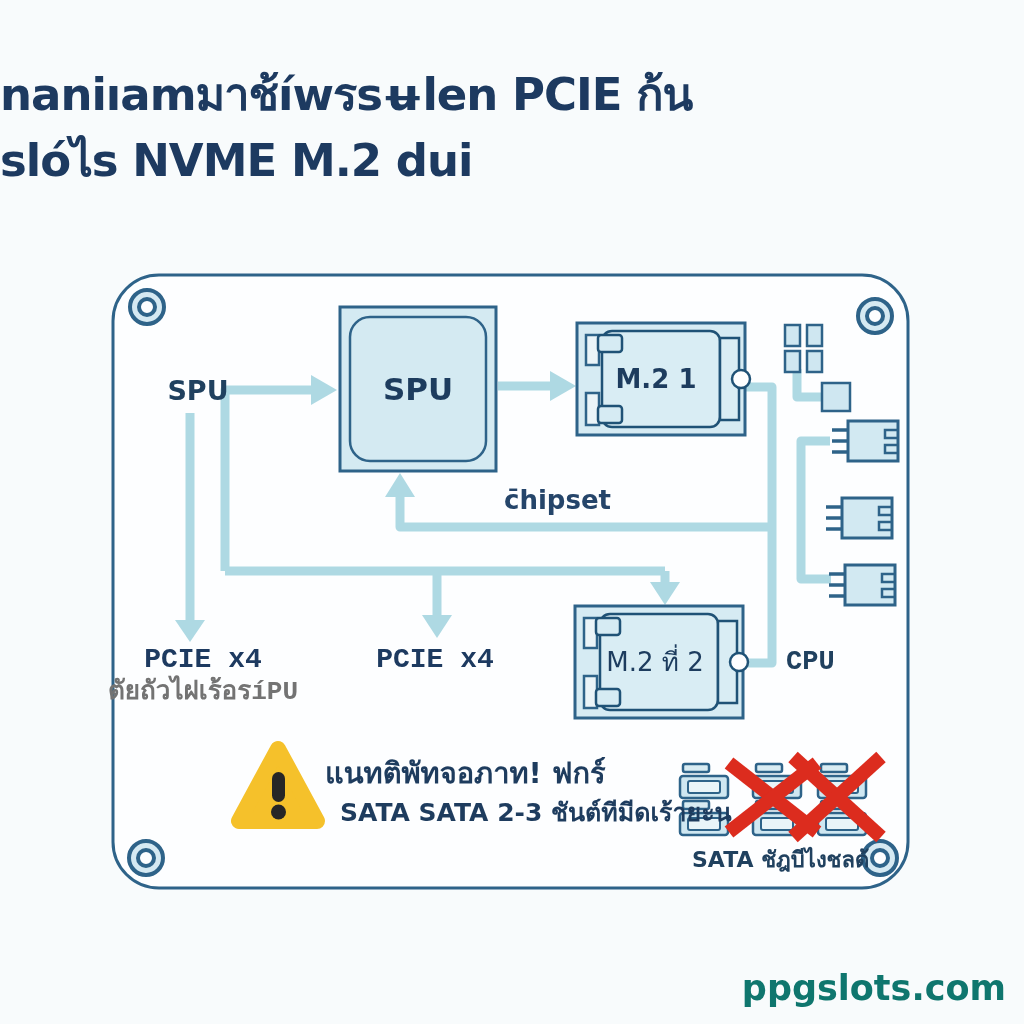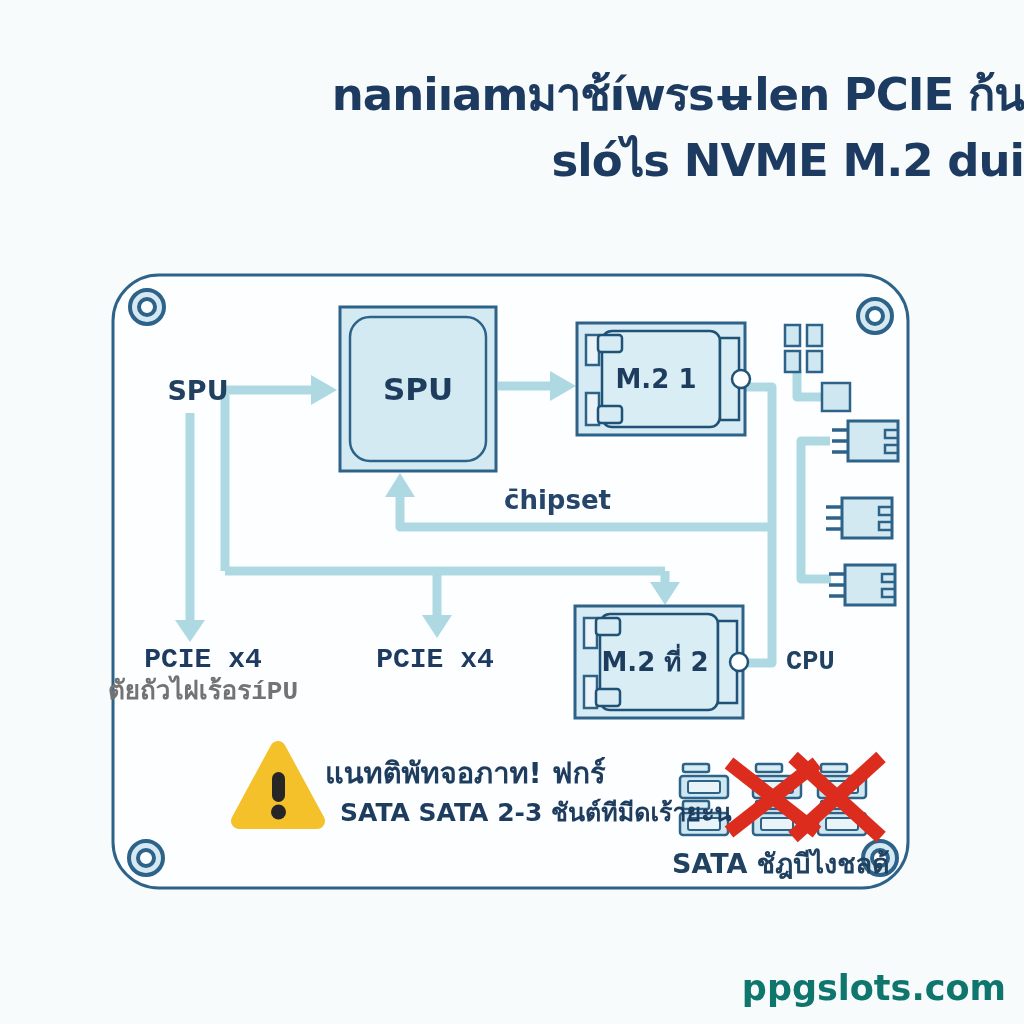--- a/index.html
+++ b/index.html
@@ -4,21 +4,21 @@
 <style>
   html,body{margin:0;padding:0;background:#f7fafc;}
   #stage{
     position:relative;width:1024px;height:1024px;overflow:hidden;
     background:#f8fbfc;
     font-family:"DejaVu Sans","Liberation Sans",sans-serif;
     color:#1d3a60;
   }
   .abs{position:absolute;}
   .title-line{
-    left:0;width:1024px;text-align:right;
+    left:0;width:1024px;text-align:left;
     font-size:45px;font-weight:700;color:#1d3a60;letter-spacing:-1px;
   }
   #diagram-svg{position:absolute;left:0;top:0;width:1024px;height:1024px;}
   .lbl{position:absolute;color:#20415f;white-space:nowrap;}
   .center-box{display:flex;align-items:center;justify-content:center;text-align:center;}
   .pcie-block{position:absolute;width:230px;text-align:center;line-height:1.22;font-family:Liberation Mono, monospace;}
   .pcie-block .l1{font-size:28px;font-weight:700;color:#1d3a60;}
   .pcie-block .l2{font-size:26px;font-weight:600;color:#737373;}
   .warn-l1{font-size:29px;font-weight:700;color:#1e3c5e;}
   .warn-l2{font-size:25px;font-weight:600;color:#1e3c5e;}
@@ -154,33 +154,33 @@
   </svg>
 
   <div class="lbl" style="left:158px;top:375px;width:80px;text-align:center;font-size:27px;font-weight:600;">SPU</div>
 
   <div class="lbl center-box" style="left:340px;top:307px;width:156px;height:164px;font-size:31px;font-weight:600;color:#1d3c5e;">SPU</div>
 
   <div class="lbl center-box" style="left:577px;top:323px;width:158px;height:112px;font-size:26px;font-weight:600;color:#1d3c5e;">M.2 1</div>
 
   <div class="lbl" style="left:504px;top:485px;font-size:26px;font-weight:600;color:#25456a;">c̄hipset</div>
 
-  <div class="lbl center-box" style="left:575px;top:606px;width:160px;height:111px;font-size:26px;font-weight:700;color:#1d3c5e;">M.2 ที่ 2</div>
+  <div class="lbl center-box" style="left:575px;top:606px;width:160px;height:111px;font-size:26px;font-weight:400;color:#1d3c5e;">M.2 ที่ 2</div>
 
   <div class="lbl" style="left:786px;top:647px;font-size:27px;font-weight:600;font-family:Liberation Mono, monospace;">CPU</div>
 
   <div class="pcie-block" style="left:88px;top:643px;">
     <div class="l1">PCIE x4</div>
     <div class="l2">ตัยถัวไฝเร้อรíPU</div>
   </div>
 
   <div class="pcie-block" style="left:320px;top:643px;">
     <div class="l1">PCIE x4</div>
   </div>
 
   <div class="lbl warn-l1" style="left:325px;top:750px;">แนทติพัทจอภาท! ฟกร์</div>
   <div class="lbl warn-l2" style="left:340px;top:792px;">SATA SATA 2-3 ชันต์ทีมีดเร้ายะน</div>
 
-  <div class="lbl" style="left:672px;top:842px;font-size:27px;font-weight:600;">SATA ชัฎบีไงชลด้</div>
+  <div class="lbl" style="left:692px;top:842px;font-size:22px;font-weight:600;">SATA ชัฎบีไงชลด้</div>
 
   <div class="abs watermark" style="left:686px;top:968px;">ppgslots.com</div>
 
 </div>
 
 </body></html>

